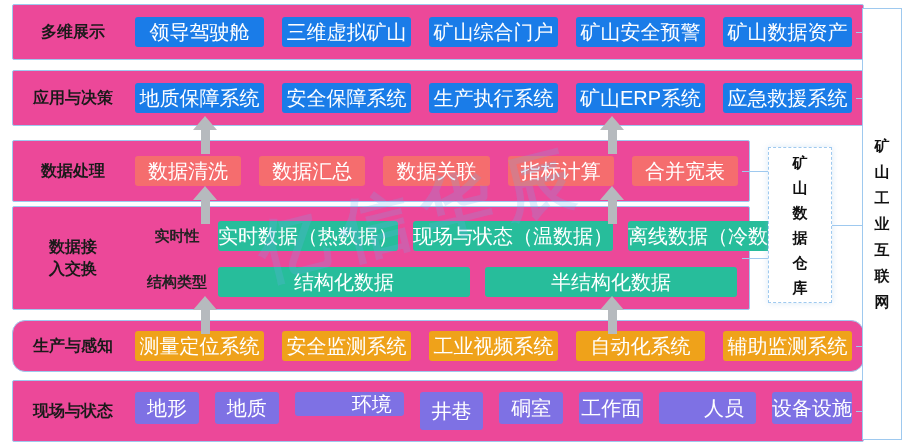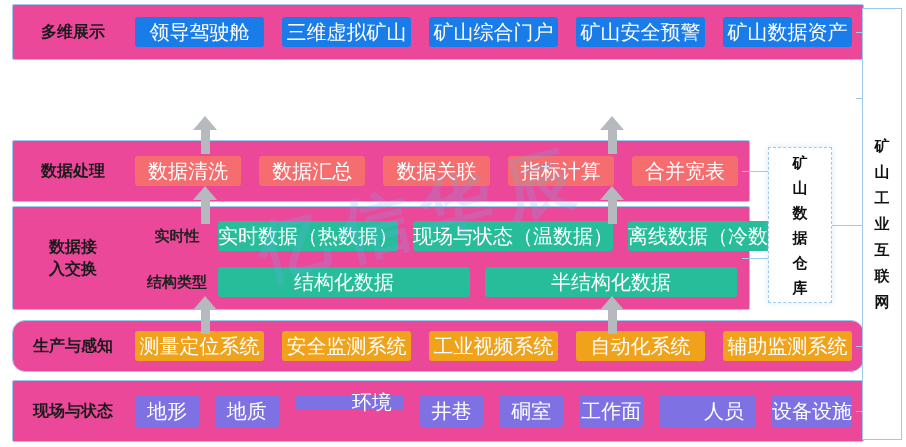--- a/index.html
+++ b/index.html
@@ -54,20 +54,30 @@
     <div class="row-label">多维展示</div>
     <div class="btn-area">
       <div class="btn blue">领导驾驶舱</div>
       <div class="btn blue">三维虚拟矿山</div>
       <div class="btn blue">矿山综合门户</div>
       <div class="btn blue">矿山安全预警</div>
       <div class="btn blue">矿山数据资产</div>
     </div>
   </div>
 
+  <div class="row" style="top:70px;height:56px;width:852px;">
+    <div class="row-label">应用与决策</div>
+    <div class="btn-area">
+      <div class="btn blue">地质保障系统</div>
+      <div class="btn blue">安全保障系统</div>
+      <div class="btn blue">生产执行系统</div>
+      <div class="btn blue">矿山ERP系统</div>
+      <div class="btn blue">应急救援系统</div>
+    </div>
+  </div>
 
   <div class="row" style="top:140px;height:62px;width:738px;">
     <div class="row-label">数据处理</div>
     <div class="btn-area">
       <div class="btn pink">数据清洗</div>
       <div class="btn pink">数据汇总</div>
       <div class="btn pink">数据关联</div>
       <div class="btn pink">指标计算</div>
       <div class="btn pink">合并宽表</div>
     </div>
@@ -102,22 +112,22 @@
       <div class="btn orange">自动化系统</div>
       <div class="btn orange">辅助监测系统</div>
     </div>
   </div>
 
   <div class="row" style="top:380px;height:62px;width:852px;">
     <div class="row-label">现场与状态</div>
     <div class="btn-area" style="gap:16px;">
       <div class="btn purple" style="height:32px;">地形</div>
       <div class="btn purple" style="height:32px;">地质</div>
-      <div class="btn purple" style="height:15px;padding-left:45px;">环境</div>
-      <div class="btn purple" style="height:32px;">井巷</div>
+      <div class="btn purple" style="height:24px;padding-left:45px;">环境</div>
+      <div class="btn purple" style="height:38px;">井巷</div>
       <div class="btn purple" style="height:32px;">硐室</div>
       <div class="btn purple" style="height:32px;">工作面</div>
       <div class="btn purple" style="height:32px;padding-left:33px;">人员</div>
       <div class="btn purple" style="height:32px;">设备设施</div>
     </div>
   </div>
 
   <div class="arrow" style="left:193px;top:116px;">
       <div class="head"></div>
       <div class="stem"></div>

